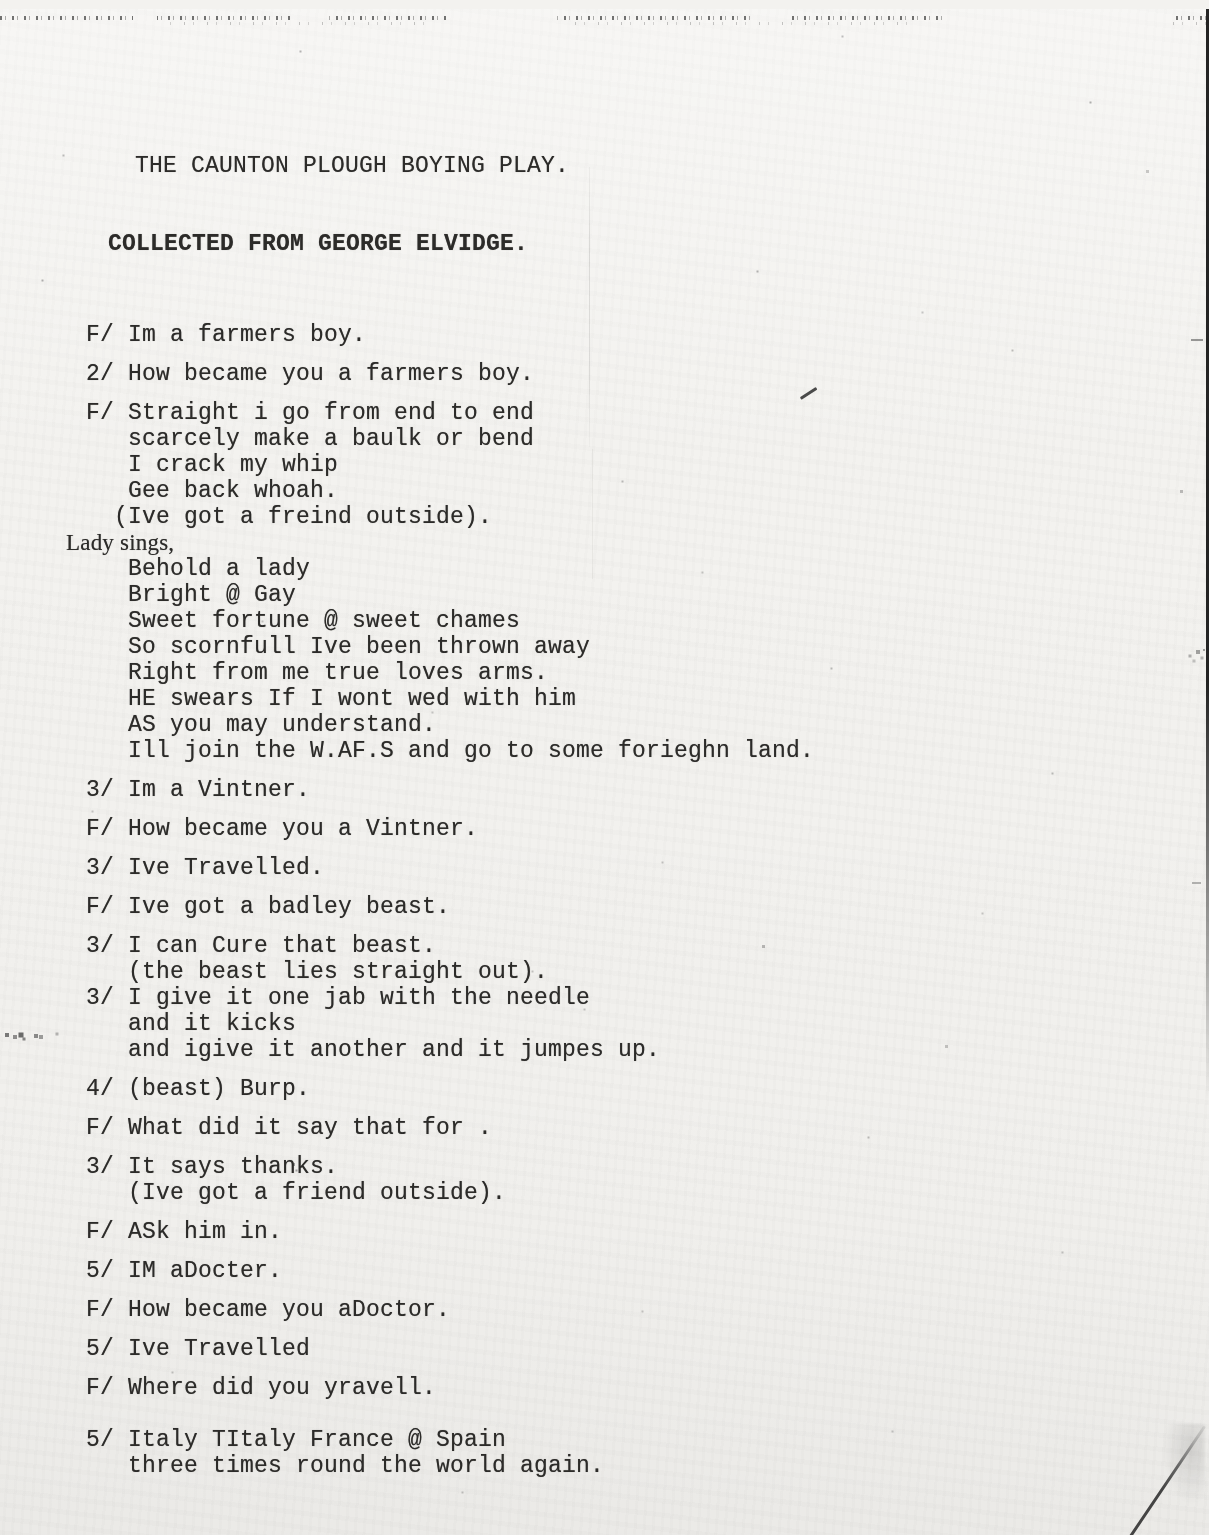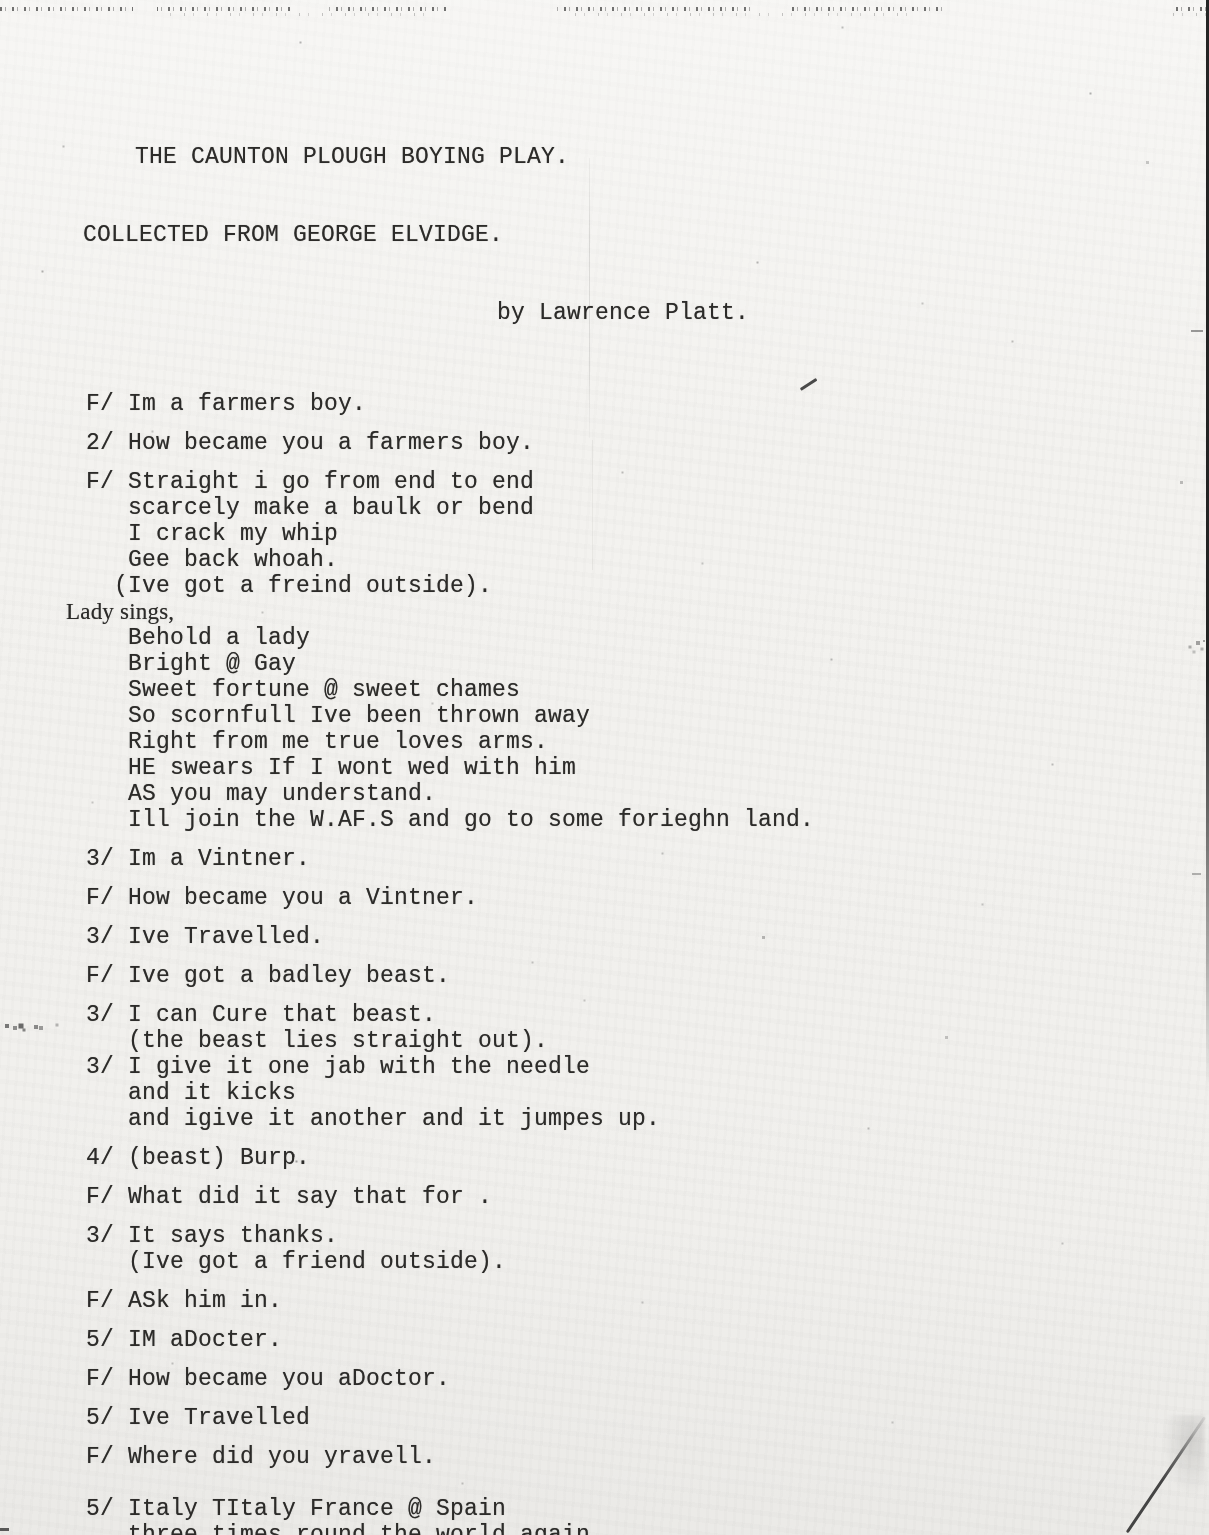--- a/index.html
+++ b/index.html
@@ -16,34 +16,35 @@
     background: var(--paper);
     font-family: "Liberation Mono", "DejaVu Sans Mono", monospace;
   }
   .page {
     position: absolute; inset: 0;
     background:
       linear-gradient(180deg, rgba(255,255,255,0.35) 0%, rgba(255,255,255,0) 30%, rgba(0,0,0,0.012) 78%, rgba(0,0,0,0.035) 100%),
       repeating-linear-gradient(94deg, rgba(0,0,0,0.013) 0 3px, rgba(255,255,255,0.015) 3px 9px),
       repeating-linear-gradient(7deg, rgba(0,0,0,0.01) 0 5px, rgba(255,255,255,0.012) 5px 14px),
       var(--paper);
+    margin-top: 9px;
   }
   
   .doc {
     position: absolute; inset: 0;
     padding-top: 92px;
     color: var(--ink);
     font-size: 23px;
     line-height: 26px;
     letter-spacing: 0.2px;
     text-shadow: 0 0 0.7px rgba(44,43,41,0.55);
     white-space: pre;
   }
   .title1 { padding-left: 135px; }
-  .title2 { padding-left: 83px; }
+  .title2 { padding-left: 108px; font-weight: bold; }
   .byline { padding-left: 497px; }
   #turns  { margin-top: 6px; }
   .turn   { position: relative; padding-left: 128px; margin-top: 13px; }
   .turn.sp-none { margin-top: 0; }
   .turn.sp-wide { margin-top: 26px; }
   .turn-label { position: absolute; left: 86px; top: 0; }
   .turn.lady .turn-label { position: static; display: block; margin-left: -62px; font-family: Liberation Serif, serif; }
   .line { min-height: 26px; }
   .line.out { margin-left: -14px; }
   
@@ -170,17 +171,16 @@
   <div class="edge-tick-1"></div>
   <div class="edge-tick-2"></div>
   <div class="edge-tick-3"></div>
   <div class="pencil-diagonal-haze"></div>
   <div class="pencil-diagonal"></div>
   <div class="dust"></div>
 
   <div class="doc">
     <div class="title1">THE CAUNTON PLOUGH BOYING PLAY.</div>
     <div class="title2">COLLECTED FROM GEORGE ELVIDGE.</div>
-    <div class="byline">by Lawrence Platt.</div>
     <div id="turns"><div class="turn"><span class="turn-label">F/</span><div class="line">Im a farmers boy.</div></div><div class="turn"><span class="turn-label">2/</span><div class="line">How became you a farmers boy.</div></div><div class="turn"><span class="turn-label">F/</span><div class="line">Straight i go from end to end</div><div class="line">scarcely make a baulk or bend</div><div class="line">I crack my whip</div><div class="line">Gee back whoah.</div><div class="line out">(Ive got a freind outside).</div></div><div class="turn sp-none lady"><span class="turn-label">Lady sings,</span><div class="line">Behold a lady</div><div class="line">Bright @ Gay</div><div class="line">Sweet fortune @ sweet chames</div><div class="line">So scornfull Ive been thrown away</div><div class="line">Right from me true loves arms.</div><div class="line">HE swears If I wont wed with him</div><div class="line">AS you may understand.</div><div class="line">Ill join the W.AF.S and go to some forieghn land.</div></div><div class="turn"><span class="turn-label">3/</span><div class="line">Im a Vintner.</div></div><div class="turn"><span class="turn-label">F/</span><div class="line">How became you a Vintner.</div></div><div class="turn"><span class="turn-label">3/</span><div class="line">Ive Travelled.</div></div><div class="turn"><span class="turn-label">F/</span><div class="line">Ive got a badley beast.</div></div><div class="turn"><span class="turn-label">3/</span><div class="line">I can Cure that beast.</div><div class="line">(the beast lies straight out).</div></div><div class="turn sp-none"><span class="turn-label">3/</span><div class="line">I give it one jab with the needle</div><div class="line">and it kicks</div><div class="line">and igive it another and it jumpes up.</div></div><div class="turn"><span class="turn-label">4/</span><div class="line">(beast) Burp.</div></div><div class="turn"><span class="turn-label">F/</span><div class="line">What did it say that for .</div></div><div class="turn"><span class="turn-label">3/</span><div class="line">It says thanks.</div><div class="line">(Ive got a friend outside).</div></div><div class="turn"><span class="turn-label">F/</span><div class="line">ASk him in.</div></div><div class="turn"><span class="turn-label">5/</span><div class="line">IM aDocter.</div></div><div class="turn"><span class="turn-label">F/</span><div class="line">How became you aDoctor.</div></div><div class="turn"><span class="turn-label">5/</span><div class="line">Ive Travelled</div></div><div class="turn"><span class="turn-label">F/</span><div class="line">Where did you yravell.</div></div><div class="turn sp-wide"><span class="turn-label">5/</span><div class="line">Italy TItaly France @ Spain</div><div class="line">three times round the world again.</div></div></div>
   </div>
 
 </div>
 
 </body></html>

